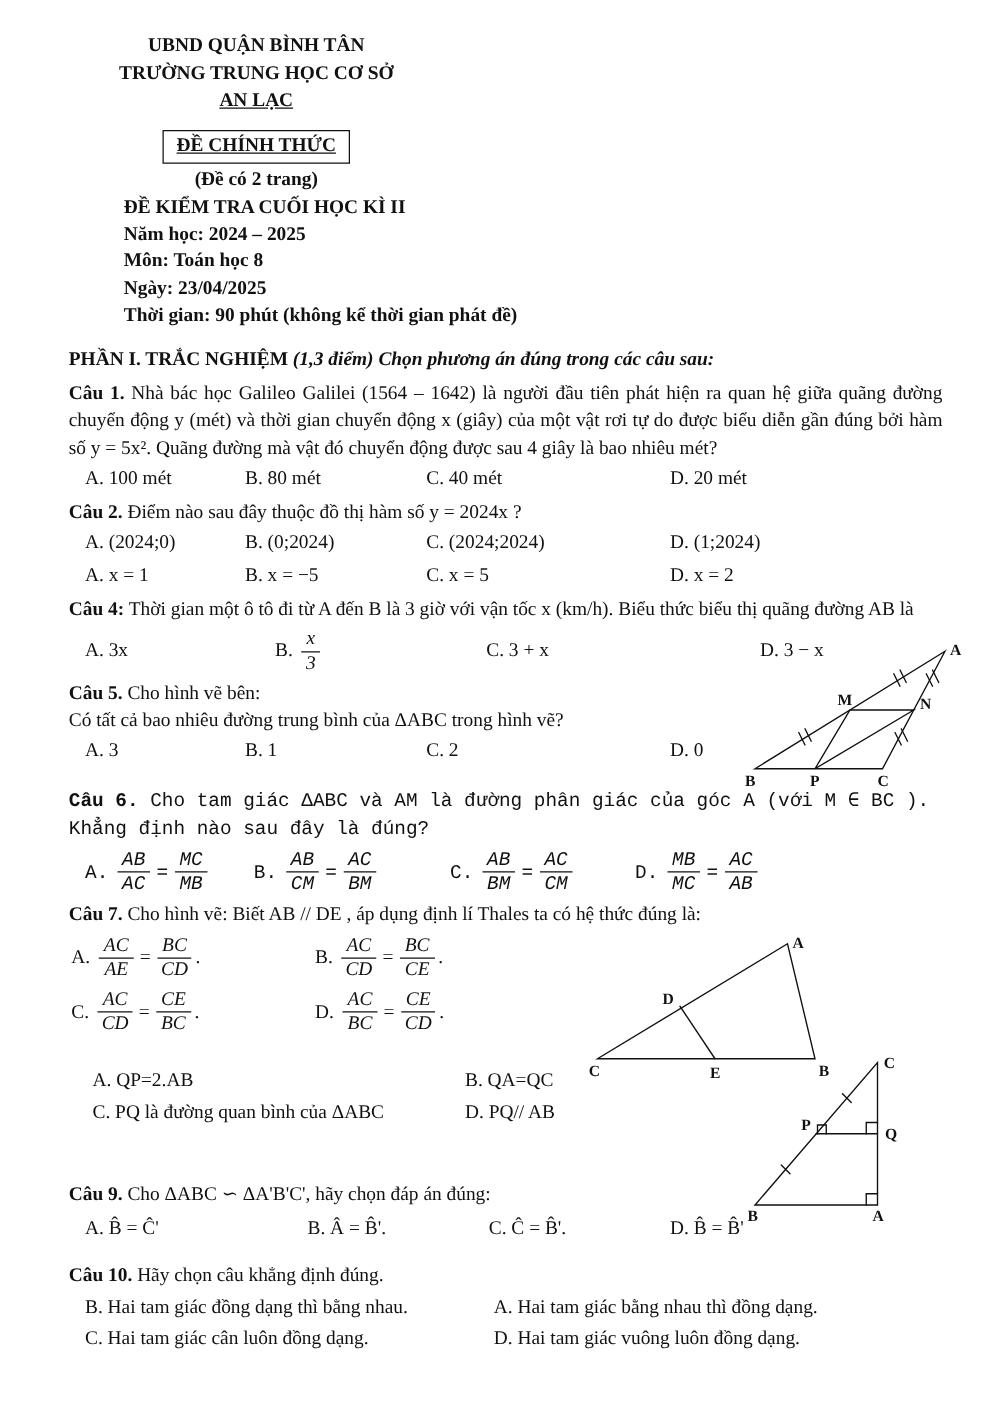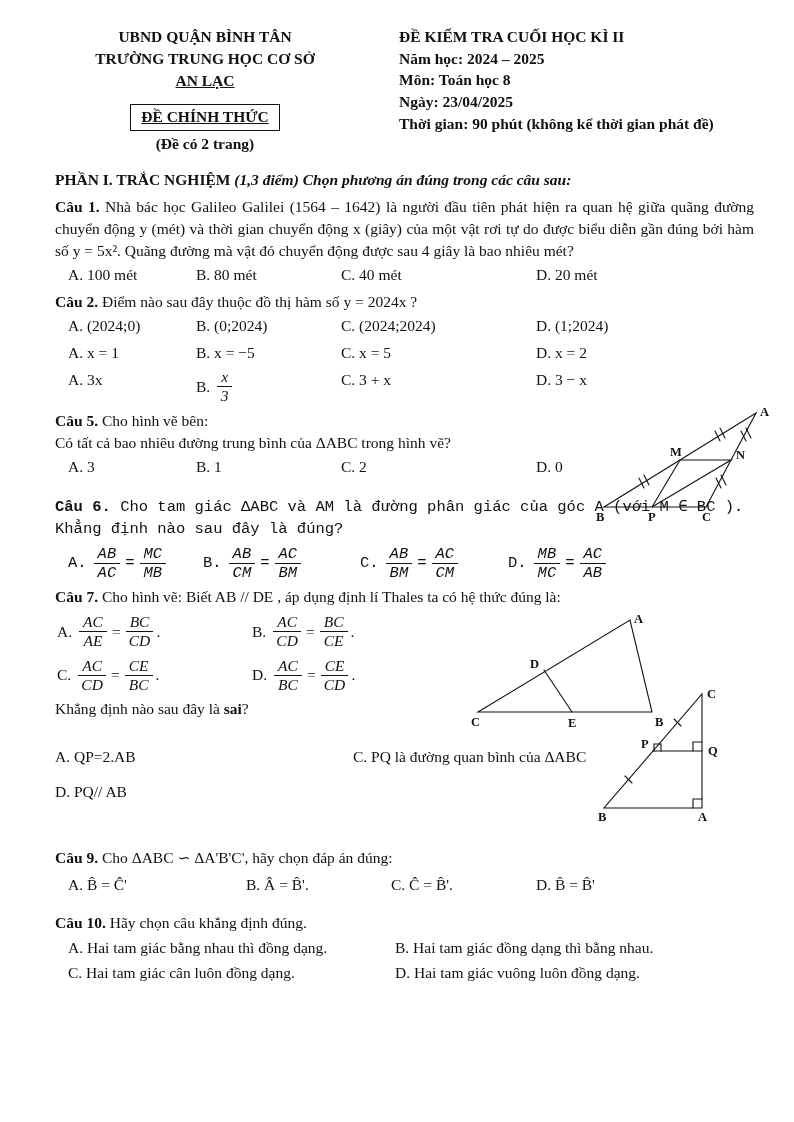--- a/index.html
+++ b/index.html
@@ -4,21 +4,21 @@
 <style>
   * { margin:0; padding:0; box-sizing:border-box; }
   html,body { background:#fff; }
   .page {
     width:794px; height:1122px; margin:0 auto; background:#fff;
     font-family:"Liberation Serif","DejaVu Serif",serif;
     font-size:15.5px; line-height:1.42; color:#111;
     padding:26px 40px 18px 55px; position:relative; overflow:hidden;
   }
   
-  .header { display:flex; }
+  .header { display:flex;flex-direction:column; }
   .h-left { width:300px; text-align:center; font-weight:bold; }
   .h-left .u { text-decoration:underline; }
   .official-box {
     display:inline-block; border:1.6px solid #111; padding:1px 10px 2px;
     margin-top:12px; font-weight:bold; text-decoration:underline;
   }
   .pages-note { font-weight:bold; margin-top:2px; }
   .h-right { flex:1; padding-left:44px; font-weight:bold; line-height:1.4; }
   
   .part-head { margin-top:14px; font-weight:bold; }
@@ -35,21 +35,21 @@
   .frac { display:inline-block; vertical-align:middle; text-align:center;
           font-style:italic; line-height:1.05; margin:0 3px; }
   .frac .fn { display:block; border-bottom:1.2px solid #111; padding:0 4px 1px; }
   .frac .fd { display:block; padding-top:1px; }
   .fo { display:inline-flex; align-items:center; }
   .fo .flbl { margin-right:4px; }
   .fo .eq { margin:0 2px; }
   .fracrow { display:flex; align-items:center; margin:6px 0 4px 13px; }
   .fracrow .f1 { width:135px; } .fracrow .f2 { width:157px; } .fracrow .f3 { width:148px; } .fracrow .f4 { flex:1; }
   .q7grid { display:grid; grid-template-columns:195px auto; row-gap:8px; margin:6px 0 4px 2px; width:470px; }
-  .q8grid { display:grid; grid-template-columns:298px auto; row-gap:13px; margin:4px 0 2px 0; width:560px; }
+  .q8grid { display:grid; grid-template-columns:298px auto; row-gap:3px; margin:4px 0 2px 19px; width:560px; }
   .q10grid { display:grid; grid-template-columns:327px auto; row-gap:3px; margin:3px 0 2px 13px; }
   
   .rel { position:relative; }
   svg text { font-family:"Liberation Serif","DejaVu Serif",serif; font-size:12.5px; font-weight:bold; fill:#111; }
   svg { stroke-linecap:round; }
   .fig5 { position:absolute; right:-20px; top:34px; }
   .fig7 { position:absolute; right:89px; top:26px; }
   .fig8 { position:absolute; right:34px; top:-14px; }
   .q8block { margin-bottom:44px; }
   .q6block { margin-top:18px;font-family:Liberation Mono, monospace; }
@@ -128,21 +128,22 @@
       </g>
       <text x="166" y="13">A</text>
       <text x="76" y="53">M</text>
       <text x="142" y="56">N</text>
       <text x="2" y="118">B</text>
       <text x="54" y="118">P</text>
       <text x="108" y="118">C</text>
     </svg>
 
     <div class="q">
-      <div class="optrow" style="align-items:flex-start; margin-top:4px;">
+      <p class="qt"><span class="qlabel">Câu 4:</span> <span>Thời gian một ô tô đi từ A đến B là 3 giờ với vận tốc x (km/h). Biểu thức biểu thị quãng đường AB là</span></p>
+      <div class="optrow" style="align-items:center; margin-top:4px;gap:24px;">
         <span class="o1">A. 3x</span>
         <span class="o2 fo">
             <span class="flbl">B.</span>
             <span class="frac">
               <span class="fn">x</span>
               <span class="fd">3</span>
             </span>
           </span>
         <span class="o3">C. 3 + x</span>
         <span class="o4">D. 3 − x</span>
@@ -308,41 +309,41 @@
 
         <path d="M76,35 L83,42"></path>
       </g>
       <text x="109" y="14">C</text>
       <text x="43" y="64">P</text>
       <text x="110" y="71">Q</text>
       <text x="0" y="137">B</text>
       <text x="100" y="137">A</text>
     </svg>
 
-    <p class="qt"><span>Khẳng định nào sau đây là </span><b>sai</b><span>?</span></p>
     <div class="q8grid" style="margin-top:26px;">
       <span>A. QP=2.AB</span>
+      <span>B. QA=QC</span>
       <span>C. PQ là đường quan bình của ΔABC</span>
       <span>D. PQ// AB</span>
     </div>
   </div>
 
   <div class="q">
     <p class="qt"><span class="qlabel">Câu 9.</span> <span>Cho ΔABC ∽ ΔA'B'C', hãy chọn đáp án đúng:</span></p>
     <div class="optrow q9r" style="margin-top:5px;justify-content:flex-end;">
       <span class="o1">A. B̂ = Ĉ'</span>
       <span class="o2">B. Â = B̂'.</span>
       <span class="o3">C. Ĉ = B̂'.</span>
       <span class="o4">D. B̂ = B̂'</span>
     </div>
   </div>
 
   <div class="q" style="margin-top:16px;">
     <p class="qt"><span class="qlabel">Câu 10.</span> <span>Hãy chọn câu khẳng định đúng.</span></p>
     <div class="q10grid">
+      <span>B. Hai tam giác đồng dạng thì bằng nhau.</span>
       <span>A. Hai tam giác bằng nhau thì đồng dạng.</span>
-      <span>B. Hai tam giác đồng dạng thì bằng nhau.</span>
       <span>C. Hai tam giác cân luôn đồng dạng.</span>
       <span>D. Hai tam giác vuông luôn đồng dạng.</span>
     </div>
   </div>
 
 </div>
 
 </body></html>

